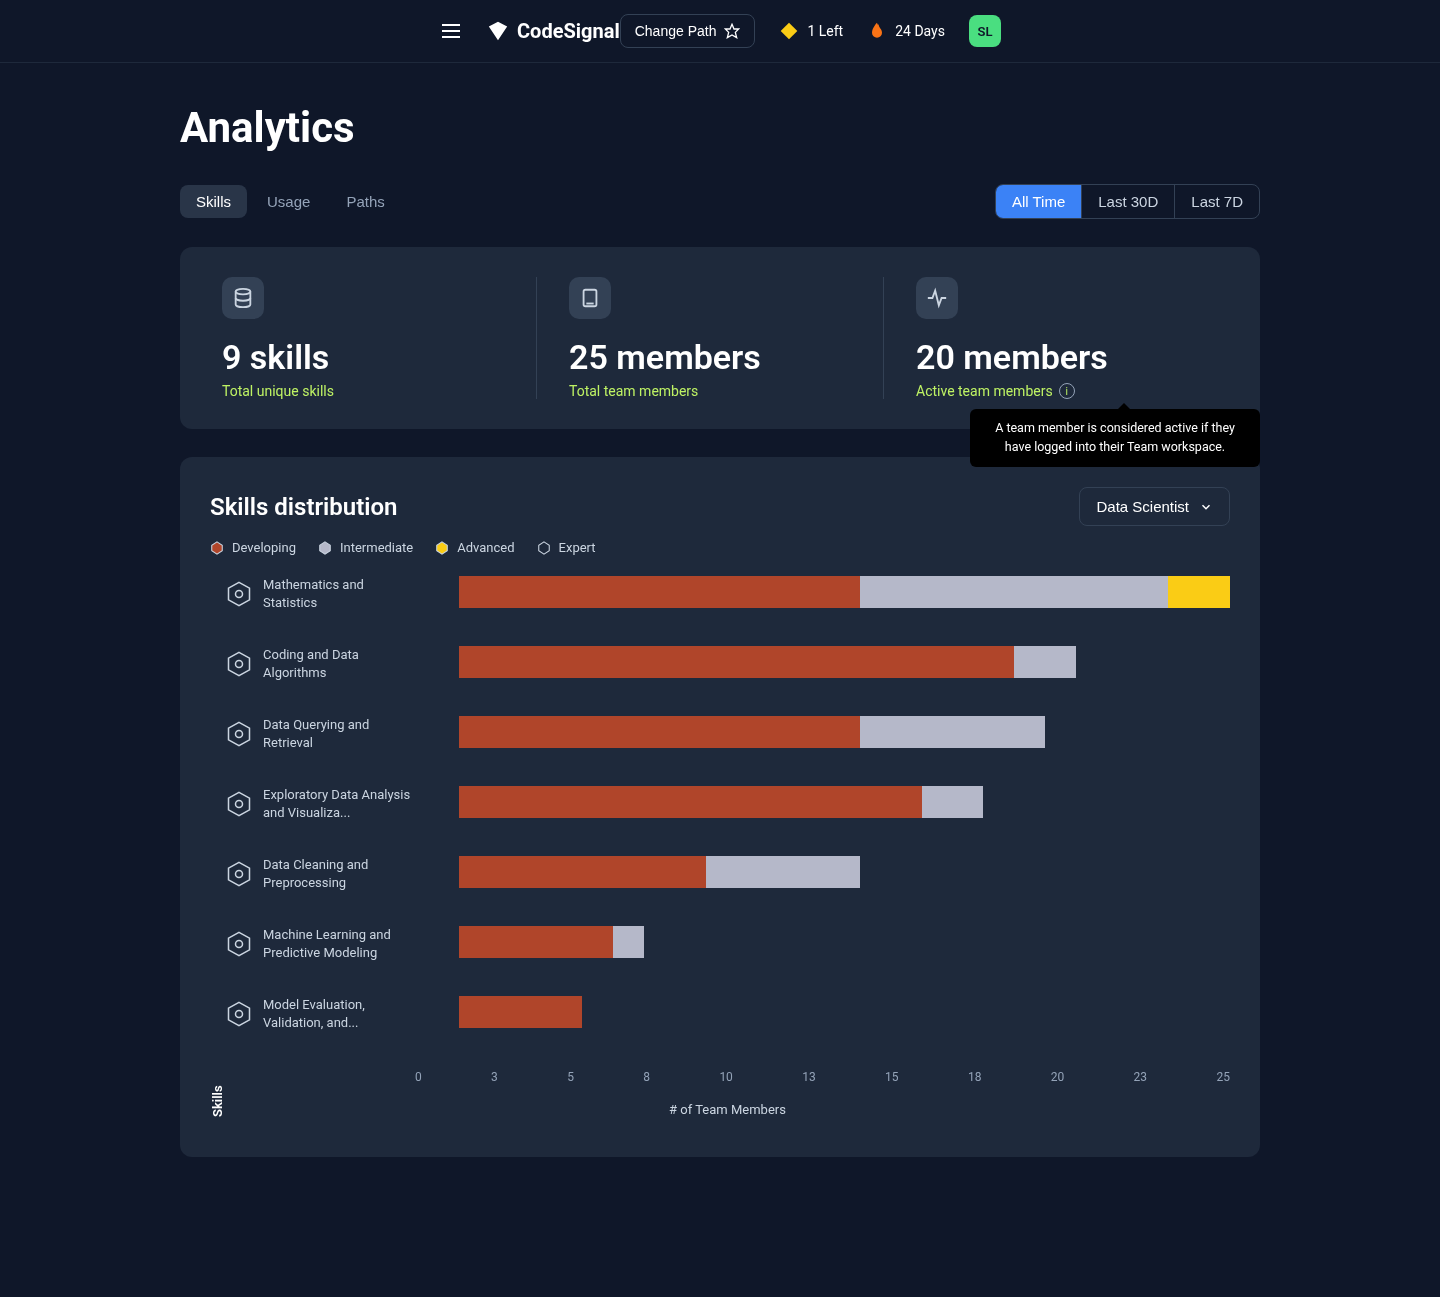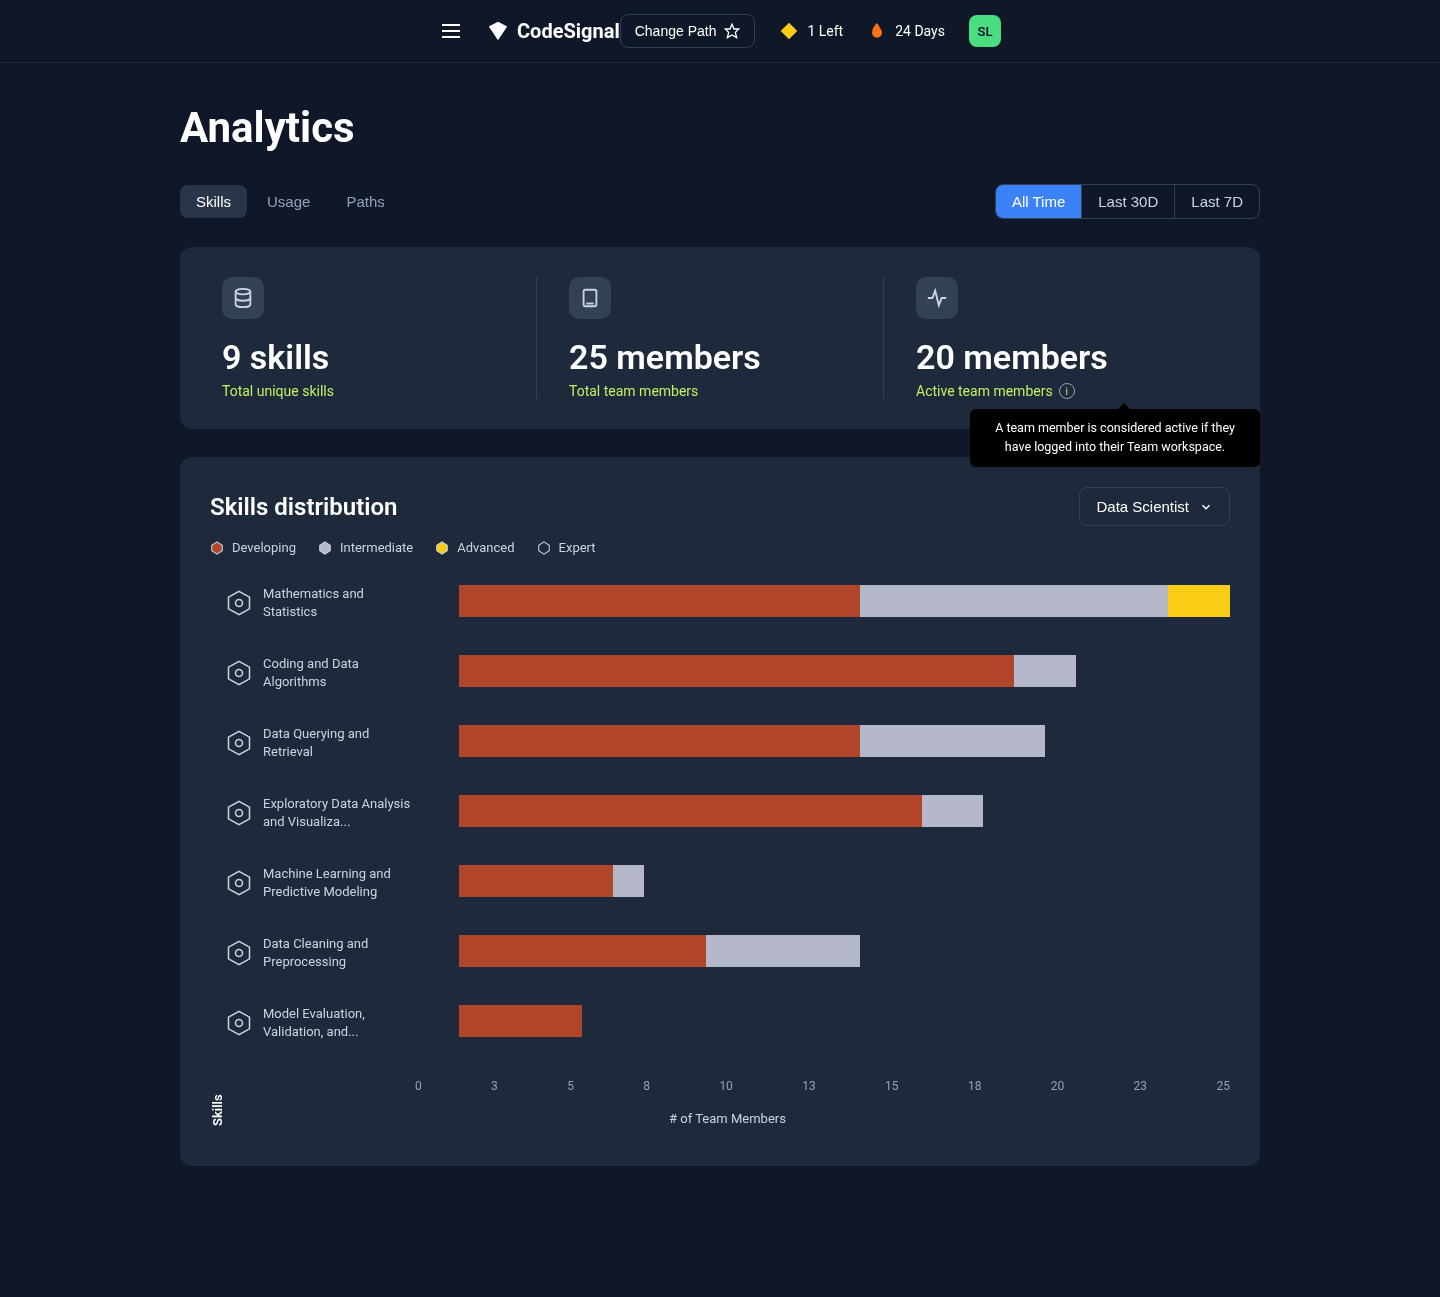--- a/index.html
+++ b/index.html
@@ -82,21 +82,21 @@
 }
 .chart-card { background: #1e293b; border-radius: 12px; padding: 30px 30px 40px; }
 .chart-header { display: flex; justify-content: space-between; align-items: center; margin-bottom: 14px; }
 .chart-title { font-size: 24px; font-weight: 600; color: #fff; }
 .dropdown {
   display: flex; align-items: center; gap: 10px;
   border: 1px solid #334155; border-radius: 8px;
   padding: 10px 16px; color: #fff; font-size: 15px; cursor: pointer;
   background: transparent;
 }
-.legend { display: flex; gap: 22px; margin-bottom: 30px; }
+.legend { display: flex; gap: 22px; margin-bottom: 21px; }
 .legend-item { display: flex; align-items: center; gap: 8px; font-size: 13px; color: #cbd5e1; }
 .hex { width: 14px; height: 14px; display: inline-block; }
 .chart-body { display: flex; gap: 0; }
 .y-label {
   writing-mode: vertical-rl; transform: rotate(180deg);
   display: flex; align-items: center; font-size: 13px; font-weight: 600;
   color: #fff; padding-bottom: 60px;
 }
 .rows { flex: 1; display: flex; flex-direction: column; }
 .row { display: flex; align-items: flex-start; margin-bottom: 22px; height: 48px; gap: 44px; }
@@ -300,38 +300,38 @@
                 <div class="bar-seg" style="background: rgb(176, 69, 42); width: 60%;"></div>
                 <div class="bar-seg" style="background: rgb(181, 184, 201); width: 8%;"></div>
               </div>
             </div>
             <div class="row">
               <div class="row-label">
                 <svg class="skill-hex-icon" viewBox="0 0 24 24" fill="none" stroke="#cbd5e1" stroke-width="1.3">
                   <polygon points="12,2 21,7 21,17 12,22 3,17 3,7"></polygon>
                   <circle cx="12" cy="12" r="3"></circle>
                 </svg>
+                <span class="row-label-text">Data Cleaning and Preprocessing</span>
+              </div>
+              <div class="bar-track">
+                <div class="bar-seg" style="background: rgb(176, 69, 42); width: 32%;"></div>
+                <div class="bar-seg" style="background: rgb(181, 184, 201); width: 20%;"></div>
+              </div>
+            </div>
+            <div class="row">
+              <div class="row-label">
+                <svg class="skill-hex-icon" viewBox="0 0 24 24" fill="none" stroke="#cbd5e1" stroke-width="1.3">
+                  <polygon points="12,2 21,7 21,17 12,22 3,17 3,7"></polygon>
+                  <circle cx="12" cy="12" r="3"></circle>
+                </svg>
                 <span class="row-label-text">Machine Learning and Predictive Modeling</span>
               </div>
               <div class="bar-track">
                 <div class="bar-seg" style="background: rgb(176, 69, 42); width: 20%;"></div>
                 <div class="bar-seg" style="background: rgb(181, 184, 201); width: 4%;"></div>
-              </div>
-            </div>
-            <div class="row">
-              <div class="row-label">
-                <svg class="skill-hex-icon" viewBox="0 0 24 24" fill="none" stroke="#cbd5e1" stroke-width="1.3">
-                  <polygon points="12,2 21,7 21,17 12,22 3,17 3,7"></polygon>
-                  <circle cx="12" cy="12" r="3"></circle>
-                </svg>
-                <span class="row-label-text">Data Cleaning and Preprocessing</span>
-              </div>
-              <div class="bar-track">
-                <div class="bar-seg" style="background: rgb(176, 69, 42); width: 32%;"></div>
-                <div class="bar-seg" style="background: rgb(181, 184, 201); width: 20%;"></div>
               </div>
             </div>
             <div class="row">
               <div class="row-label">
                 <svg class="skill-hex-icon" viewBox="0 0 24 24" fill="none" stroke="#cbd5e1" stroke-width="1.3">
                   <polygon points="12,2 21,7 21,17 12,22 3,17 3,7"></polygon>
                   <circle cx="12" cy="12" r="3"></circle>
                 </svg>
                 <span class="row-label-text">Model Evaluation, Validation, and...</span>
               </div>

